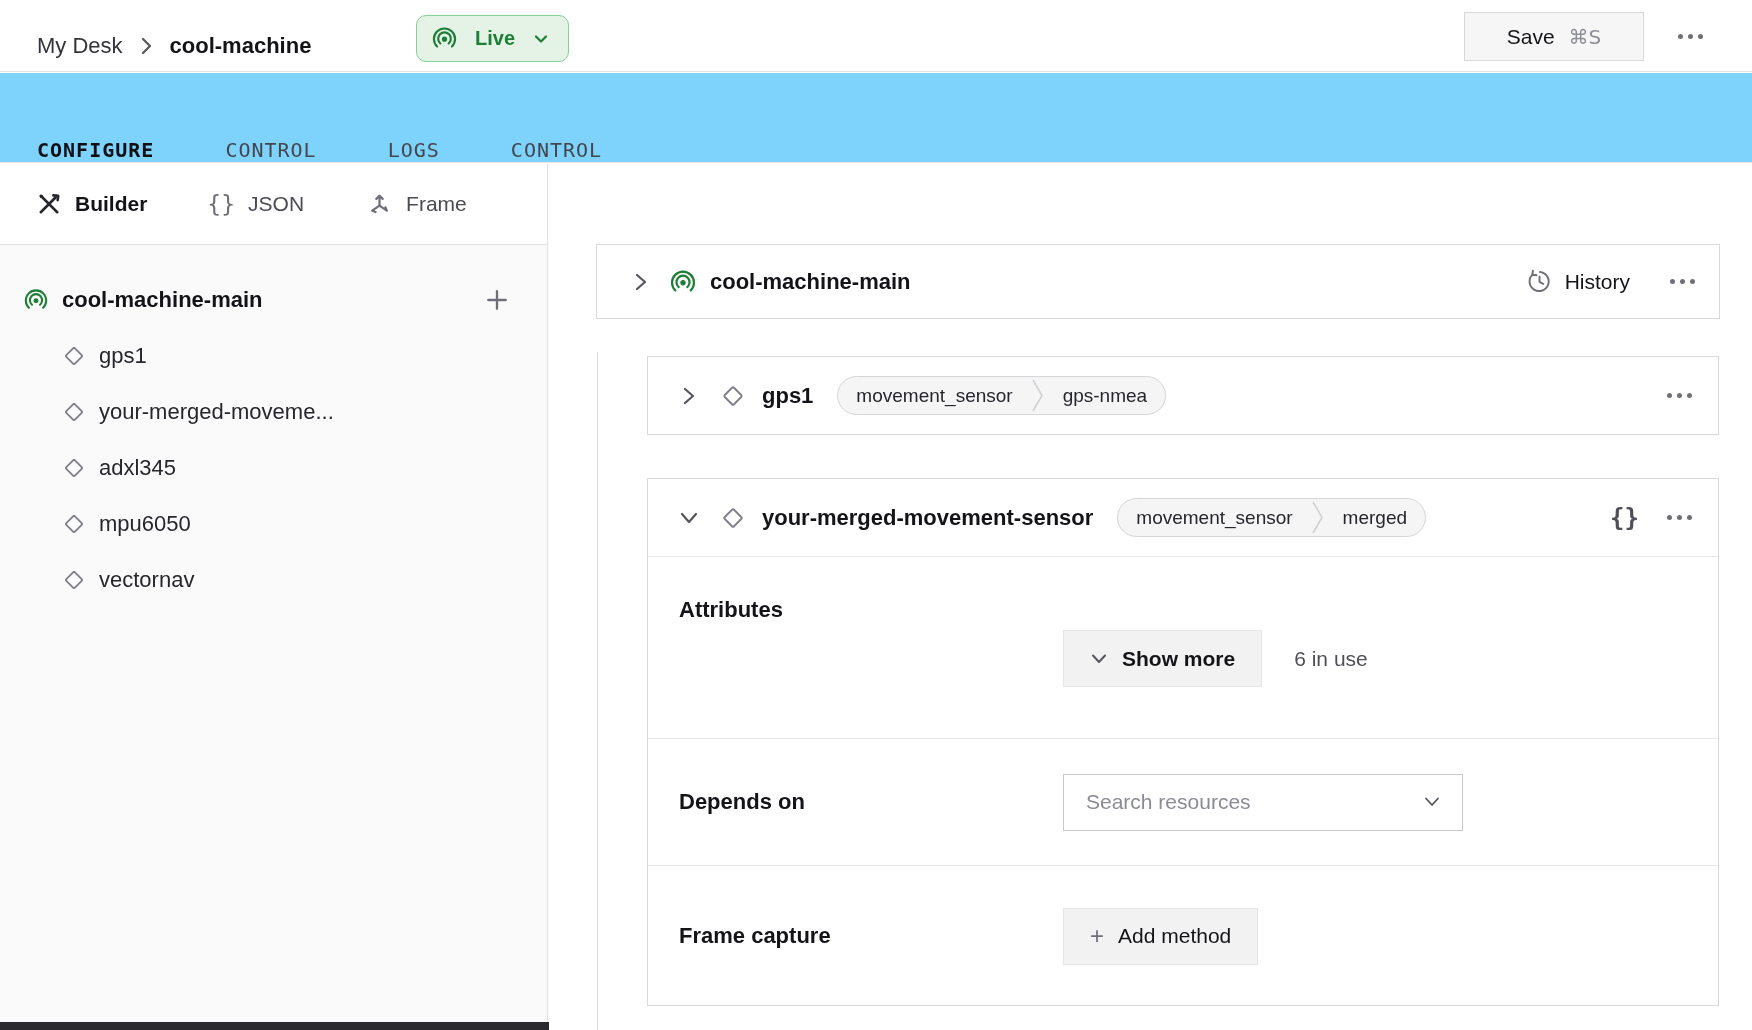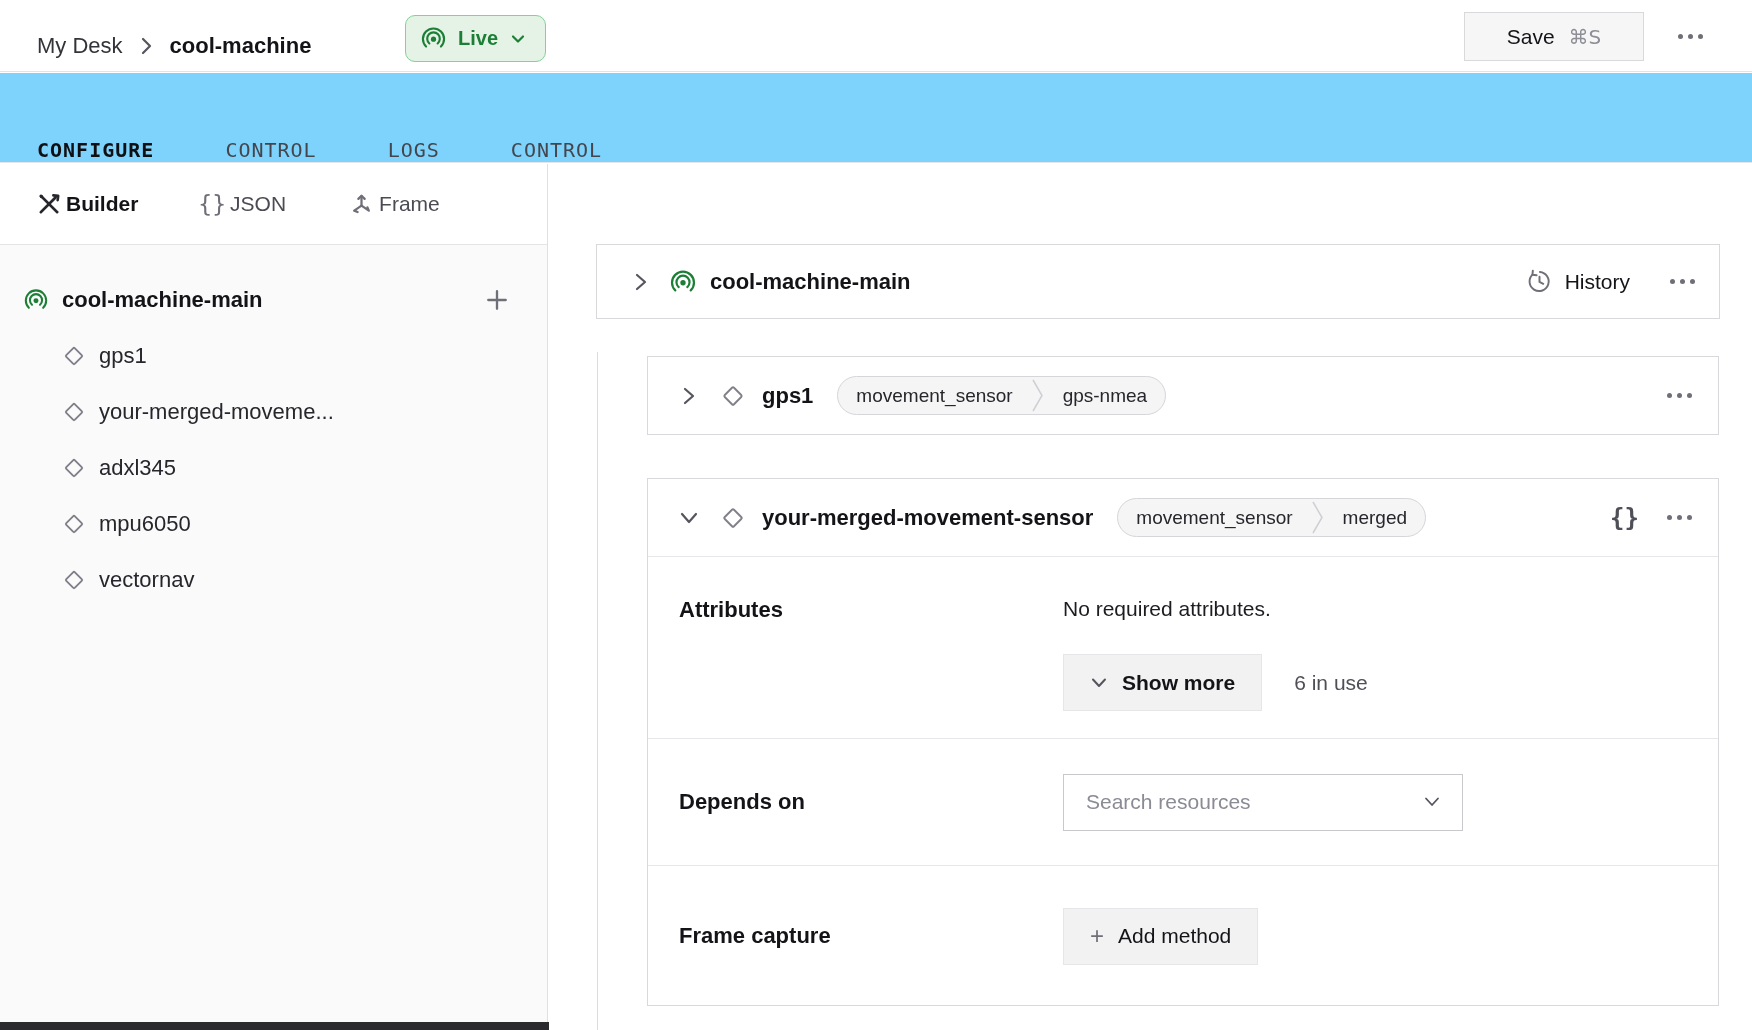--- a/index.html
+++ b/index.html
@@ -5,42 +5,42 @@
   * { margin:0; padding:0; box-sizing:border-box; }
   html,body { width:1752px; height:1030px; }
   body { font-family:"Liberation Sans", sans-serif; color:#1c1c21; background:#fff; overflow:hidden; }
   .canvas { position:relative; width:1752px; height:1030px; background:#fff; }
 
   
   .header { position:absolute; left:0; top:0; width:1752px; height:72px; background:#fff; border-bottom:1px solid #e3e3e6; }
   .crumb-wrap { position:absolute; left:37px; top:0; height:72px; display:flex; align-items:center; gap:16px;margin-top:10px; }
   .crumb-parent { font-size:22px; color:#33333a; cursor:pointer; }
   .crumb-current { font-size:22px; font-weight:700; color:#141418; }
-  .live-badge { position:absolute; left:405px; top:15px; height:47px; padding:0 18px 0 14px; display:flex; align-items:center; gap:11px;
+  .live-badge { position:absolute; left:416px; top:15px; height:47px; padding:0 18px 0 14px; display:flex; align-items:center; gap:17px;
                 background:#e4f3e6; border:1.5px solid #86cf96; border-radius:10px; cursor:pointer; }
   .live-label { font-size:20px; font-weight:600; color:#1d7f35; }
   .save-btn { position:absolute; left:1464px; top:12px; width:180px; height:49px; background:#f6f6f7; border:1px solid #d9d9dc;
               display:flex; align-items:center; justify-content:center; gap:14px; cursor:pointer; }
   .save-label { font-size:21px; color:#141418; }
   .save-shortcut { font-size:20px; color:#8e8e97; font-family:"DejaVu Sans", sans-serif; }
   .dots { display:inline-flex; gap:5px; align-items:center; cursor:pointer; }
   .dots i { width:5px; height:5px; border-radius:50%; background:#6f6f78; display:block; }
   .header-dots { position:absolute; left:1678px; top:34px; }
 
   
   .tabbar { position:absolute; left:0; top:73px; width:1752px; height:90px; background:#7dd3fc; border-bottom:1px solid #e6e6e9;
             display:flex; align-items:flex-end; padding-left:37px; gap:71px; }
   .tab { font-family:"DejaVu Sans Mono","Liberation Mono",monospace; font-size:20px; letter-spacing:1px; color:#45454d; cursor:pointer; }
   .tab.active { font-weight:700; color:#101014; }
 
   
   .sidebar { position:absolute; left:0; top:164px; width:548px; height:866px; background:#fafafa; border-right:1px solid #e0e0e3; }
   .views-row { position:absolute; left:0; top:0; width:547px; height:81px; background:#fff; border-bottom:1px solid #e4e4e7;
                display:flex; align-items:center; padding-left:36px; }
-  .view-item { display:flex; align-items:center; gap:4px; cursor:pointer; }
+  .view-item { display:flex; align-items:center; gap:13px; cursor:pointer; }
   .view-label { font-size:21px; color:#4b4b54; }
   .view-item.active .view-label { font-weight:700; color:#141418; }
   .brace-icon { font-family:"DejaVu Sans Mono","Liberation Mono",monospace; font-size:23px; color:#6f6f78; }
   .tree { position:absolute; left:0; top:82px; width:547px; }
   .tree-root { position:relative; height:56px; margin-top:26px; display:flex; align-items:center; padding-left:23px; gap:13px; cursor:pointer; }
   .tree-root-label { font-size:22px; font-weight:700; color:#141418; }
   .tree-add { position:absolute; right:36px; top:14px; width:28px; height:28px; color:#6f6f78; cursor:pointer; }
   .tree-item { height:56px; display:flex; align-items:center; padding-left:59px; gap:10px; cursor:pointer; }
   .tree-item-label { font-size:22px; color:#26262c; }
   .side-scrollbar { position:absolute; left:0; bottom:0; width:561px; height:8px; background:#2b2b2f; }
@@ -285,21 +285,20 @@
         <span class="dots">
             <i></i>
             <i></i>
             <i></i>
           </span>
       </div>
 
       <div class="section sec-attributes">
         <span class="section-label">Attributes</span>
         <div>
-          <div class="attr-empty">No required attributes.</div>
           <div class="attr-btn-row">
             <span class="gray-btn">
               <svg width="18" height="14" viewBox="0 0 18 14">
                 <polyline points="3,3.5 9,10 15,3.5" fill="none" stroke="#55555e" stroke-width="2" stroke-linecap="round" stroke-linejoin="round"></polyline>
               </svg>
               <span class="gray-btn-label">Show more</span>
             </span>
             <span class="in-use">6 in use</span>
           </div>
         </div>

